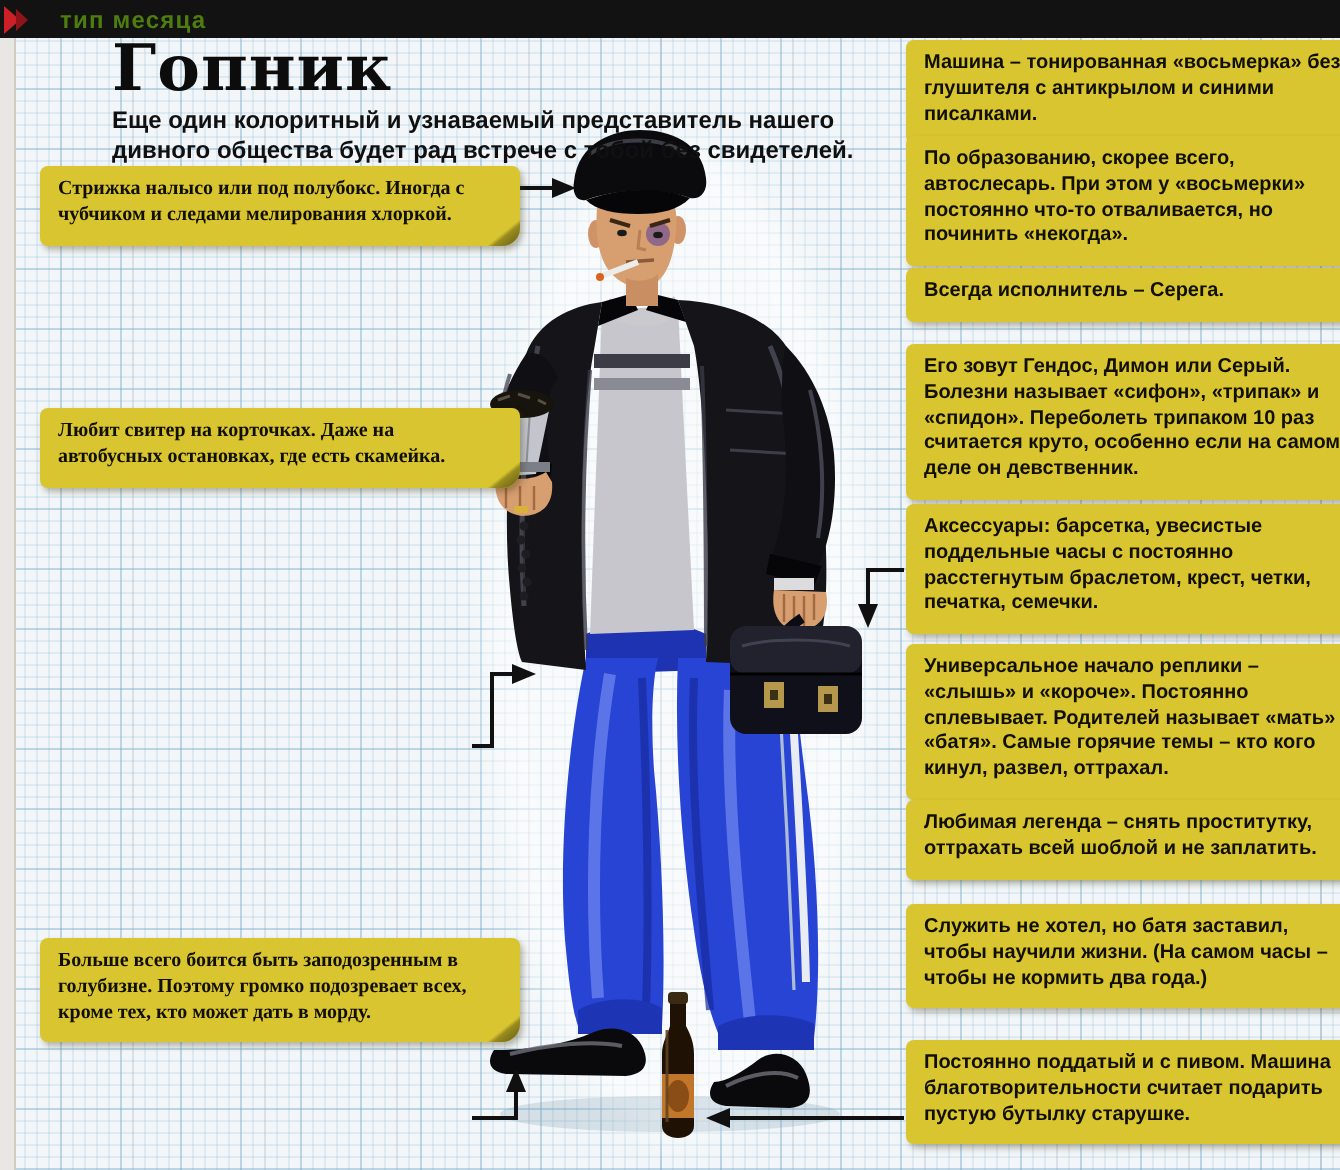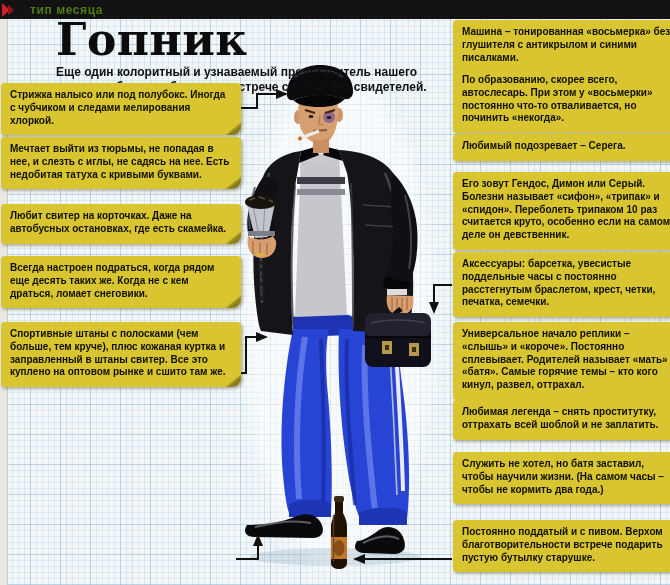--- a/index.html
+++ b/index.html
@@ -13,33 +13,33 @@
       repeating-linear-gradient(90deg, rgba(130,180,210,.18) 0 1px, transparent 1px 6px),
       repeating-linear-gradient(90deg, rgba(225,120,135,.10) 0 1px, transparent 1px 66px);
     font-family:"Liberation Sans",sans-serif;
   }
   .edge-strip{position:absolute;left:0;top:0;bottom:0;width:7px;background:#e8e7e3;border-right:1px solid #cfccc4;z-index:1;}
   .topbar{position:absolute;left:0;top:0;width:670px;height:19px;background:#121212;z-index:7;display:flex;align-items:center;}
   .topbar .chev{width:20px;height:19px;position:relative;flex:0 0 auto;}
   .topbar .chev svg{position:absolute;left:2px;top:2.5px;}
   .topbar .label{color:#4d7c0f;font-weight:700;font-size:12px;letter-spacing:.6px;margin-left:10px;}
   .header{position:absolute;left:56px;top:18px;width:400px;z-index:4;}
-  .title{font-family:"DejaVu Serif","Liberation Serif",serif;font-weight:700;font-size:44px;line-height:1;color:#0c0c0c;letter-spacing:.5px;}
+  .title{font-family:"DejaVu Serif","Liberation Serif",serif;font-weight:700;font-size:32px;line-height:1;color:#0c0c0c;letter-spacing:.5px;}
   .subtitle{margin-top:3px;font-weight:700;font-size:12px;line-height:15px;color:#101010;width:392px;}
   .note{
     position:absolute;background:#d9c52f;border-radius:4px 4px 9px 4px;
     padding:6px 9px 8px;box-shadow:1.5px 2px 3px rgba(60,55,15,.35);
     font-weight:700;font-size:10px;line-height:12.8px;color:#111000;z-index:6;
   }
   .note::after{
     content:"";position:absolute;right:0;bottom:0;width:16px;height:13px;
     border-radius:0 0 9px 0;
     background:linear-gradient(to top left,#6f6514 8%,#988b20 42%,rgba(216,197,47,0) 52%);
   }
-  .note.left{left:1px;width:222px;}
+  .note.left{left:20px;width:222px;font-family:Liberation Serif, serif;}
   .note.right{left:453px;width:215px;}
   .fig{position:absolute;left:235px;top:55px;width:210px;height:525px;z-index:3;}
   .arrows{position:absolute;left:0;top:0;width:670px;height:585px;z-index:5;pointer-events:none;}
 </style>
 </head>
 <body>
 
 <div class="page">
 
   <div class="edge-strip"></div>
@@ -189,28 +189,26 @@
     <g fill="#101010">
       <polygon points="276,89 288,94 276,99"></polygon>
       <polygon points="256,332 268,337 256,342"></polygon>
       <polygon points="253,546 263,546 258,534"></polygon>
       <polygon points="429,302 439,302 434,314"></polygon>
       <polygon points="365,554 353,559 365,564"></polygon>
     </g>
   </svg>
 
   <div class="note left" style="top:83px"><span>Стрижка налысо или под полубокс. Иногда с чубчиком и следами мелирования хлоркой.</span></div>
-  <div class="note left" style="top:137px"><span>Мечтает выйти из тюрьмы, не попадая в нее, и слезть с иглы, не садясь на нее. Есть недобитая татуха с кривыми буквами.</span></div>
   <div class="note left" style="top:204px"><span>Любит свитер на корточках. Даже на автобусных остановках, где есть скамейка.</span></div>
-  <div class="note left" style="top:256px"><span>Всегда настроен подраться, когда рядом еще десять таких же. Когда не с кем драться, ломает снеговики.</span></div>
-  <div class="note left" style="top:322px"><span>Спортивные штаны с полосками (чем больше, тем круче), плюс кожаная куртка и заправленный в штаны свитер. Все это куплено на оптовом рынке и сшито там же.</span></div>
+  <div class="note left" style="top:469px"><span>Больше всего боится быть заподозренным в голубизне. Поэтому громко подозревает всех, кроме тех, кто может дать в морду.</span></div>
 
   <div class="note right" style="top:20px"><span>Машина – тонированная «восьмерка» без глушителя с антикрылом и синими писалками.</span></div>
   <div class="note right" style="top:68px"><span>По образованию, скорее всего, автослесарь. При этом у «восьмерки» постоянно что-то отваливается, но починить «некогда».</span></div>
-  <div class="note right" style="top:134px"><span>Любимый подозревает – Серега.</span></div>
+  <div class="note right" style="top:134px"><span>Всегда исполнитель – Серега.</span></div>
   <div class="note right" style="top:172px"><span>Его зовут Гендос, Димон или Серый. Болезни называет «сифон», «трипак» и «спидон». Переболеть трипаком 10 раз считается круто, особенно если на самом деле он девственник.</span></div>
   <div class="note right" style="top:252px"><span>Аксессуары: барсетка, увесистые поддельные часы с постоянно расстегнутым браслетом, крест, четки, печатка, семечки.</span></div>
   <div class="note right" style="top:322px"><span>Универсальное начало реплики – «слышь» и «короче». Постоянно сплевывает. Родителей называет «мать» и «батя». Самые горячие темы – кто кого кинул, развел, оттрахал.</span></div>
   <div class="note right" style="top:400px"><span>Любимая легенда – снять проститутку, оттрахать всей шоблой и не заплатить.</span></div>
   <div class="note right" style="top:452px"><span>Служить не хотел, но батя заставил, чтобы научили жизни. (На самом часы – чтобы не кормить два года.)</span></div>
-  <div class="note right" style="top:520px"><span>Постоянно поддатый и с пивом. Верхом благотворительности встрече подарить пустую бутылку старушке.</span></div>
+  <div class="note right" style="top:520px"><span>Постоянно поддатый и с пивом. Машина благотворительности считает подарить пустую бутылку старушке.</span></div>
 
 </div>
 
 </body></html>

